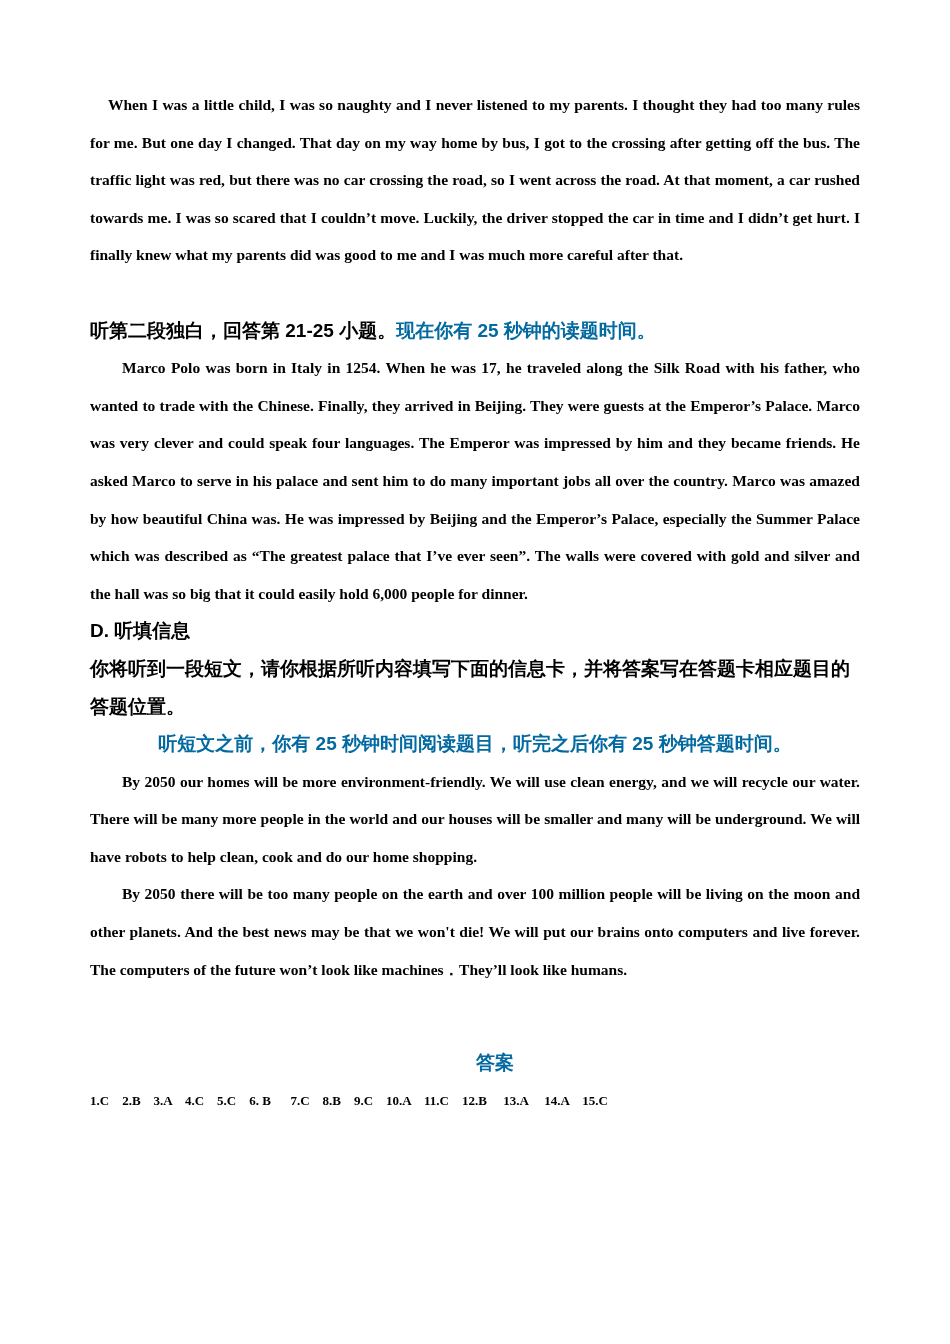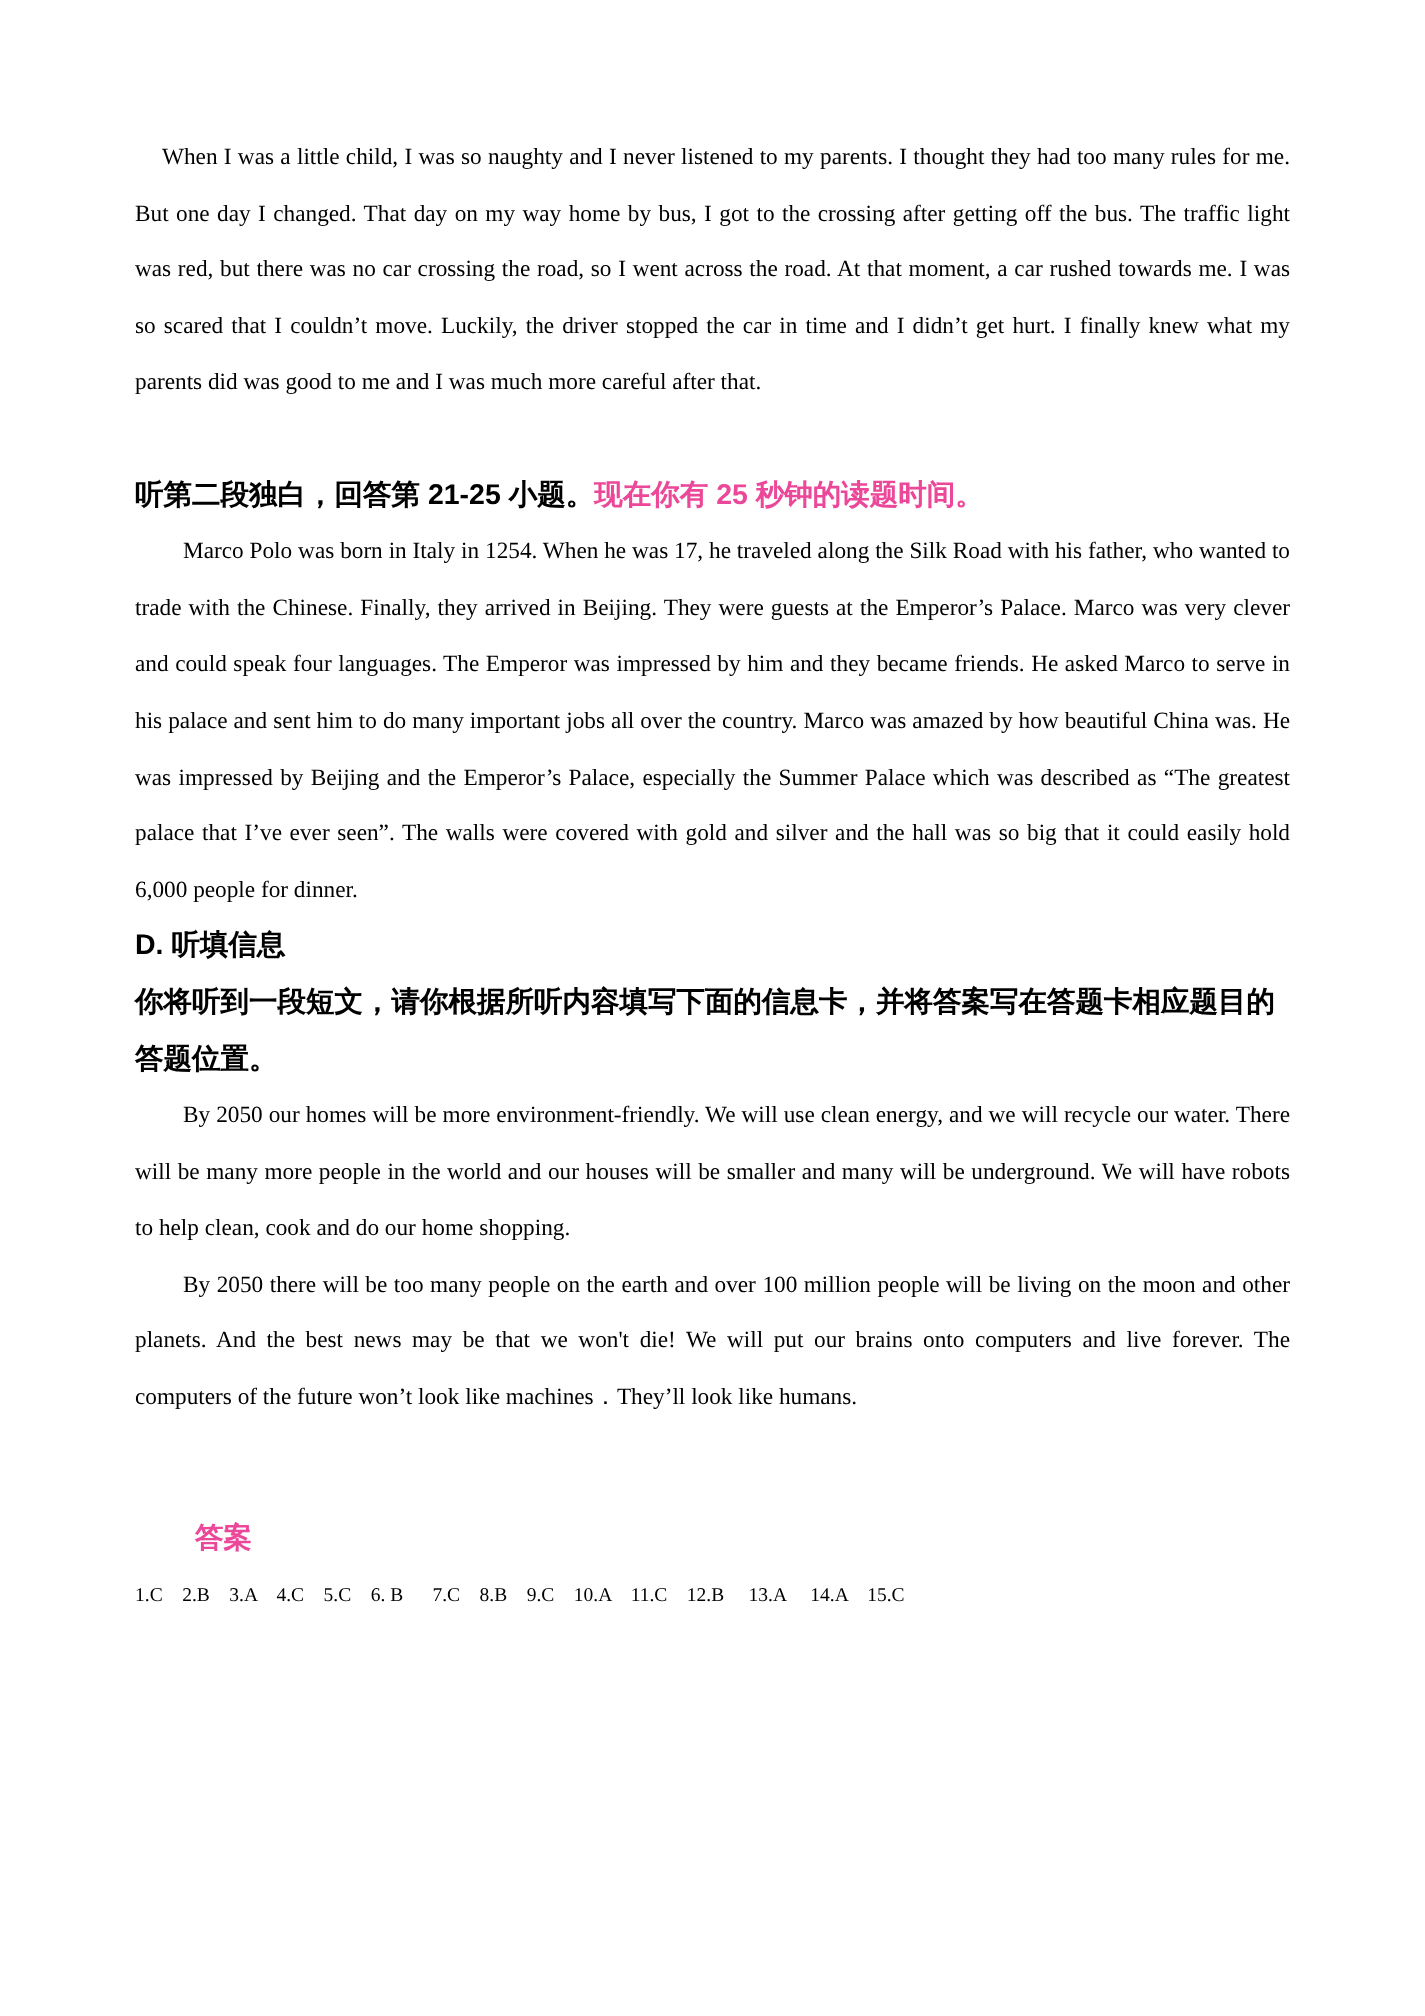--- a/index.html
+++ b/index.html
@@ -22,32 +22,33 @@
   p {
     margin: 0;
     padding: 0;
   }
   .body-para {
     font-size: 15.5px;
     line-height: 37.6px;
     text-align: justify;
     color: #000000;
     font-family: "Liberation Serif", serif;
+    font-weight: bold;
   }
   .indent-sm { text-indent: 18px; }
   .indent    { text-indent: 32px; }
   .cn-line {
     font-family: "Liberation Sans", sans-serif;
     font-weight: bold;
     font-size: 19px;
     line-height: 37.6px;
     text-align: left;
     color: #000000;
   }
-  .red { color: #ec4899; }
+  .red { color: #0369a1; text-align: center; }
   .gap-above { margin-top: 37.6px; }
   .answers-heading { margin-top: 56px; margin-left: 40px; }
   .answers-line {
     white-space: pre-wrap;
     text-align: left;
     font-size: 13px;
     line-height: 37.6px;
     font-family: "Liberation Serif", serif;
   }
 </style>
@@ -59,20 +60,21 @@
   <p class="body-para indent-sm">When I was a little child, I was so naughty and I never listened to my parents. I thought they had too many rules for me. But one day I changed. That day on my way home by bus, I got to the crossing after getting off the bus. The traffic light was red, but there was no car crossing the road, so I went across the road. At that moment, a car rushed towards me. I was so scared that I couldn’t move. Luckily, the driver stopped the car in time and I didn’t get hurt. I finally knew what my parents did was good to me and I was much more careful after that.</p>
 
   <p class="cn-line gap-above"><span>听第二段独白，回答第 21-25 小题。</span><span class="red">现在你有 25 秒钟的读题时间。</span></p>
 
   <p class="body-para indent">Marco Polo was born in Italy in 1254. When he was 17, he traveled along the Silk Road with his father, who wanted to trade with the Chinese. Finally, they arrived in Beijing. They were guests at the Emperor’s Palace. Marco was very clever and could speak four languages. The Emperor was impressed by him and they became friends. He asked Marco to serve in his palace and sent him to do many important jobs all over the country. Marco was amazed by how beautiful China was. He was impressed by Beijing and the Emperor’s Palace, especially the Summer Palace which was described as “The greatest palace that I’ve ever seen”. The walls were covered with gold and silver and the hall was so big that it could easily hold 6,000 people for dinner.</p>
 
   <p class="cn-line">D. 听填信息</p>
 
   <p class="cn-line">你将听到一段短文，请你根据所听内容填写下面的信息卡，并将答案写在答题卡相应题目的答题位置。</p>
 
+  <p class="cn-line red">听短文之前，你有 25 秒钟时间阅读题目，听完之后你有 25 秒钟答题时间。</p>
 
 
 
   <p class="body-para indent">By 2050 our homes will be more environment-friendly. We will use clean energy, and we will recycle our water. There will be many more people in the world and our houses will be smaller and many will be underground. We will have robots to help clean, cook and do our home shopping.</p>
 
   <p class="body-para indent">By 2050 there will be too many people on the earth and over 100 million people will be living on the moon and other planets. And the best news may be that we won't die! We will put our brains onto computers and live forever. The computers of the future won’t look like machines．They’ll look like humans.</p>
 
   <p class="cn-line red answers-heading">答案</p>
 
   <p class="body-para answers-line">1.C    2.B    3.A    4.C    5.C    6. B      7.C    8.B    9.C    10.A    11.C    12.B     13.A     14.A    15.C</p>

